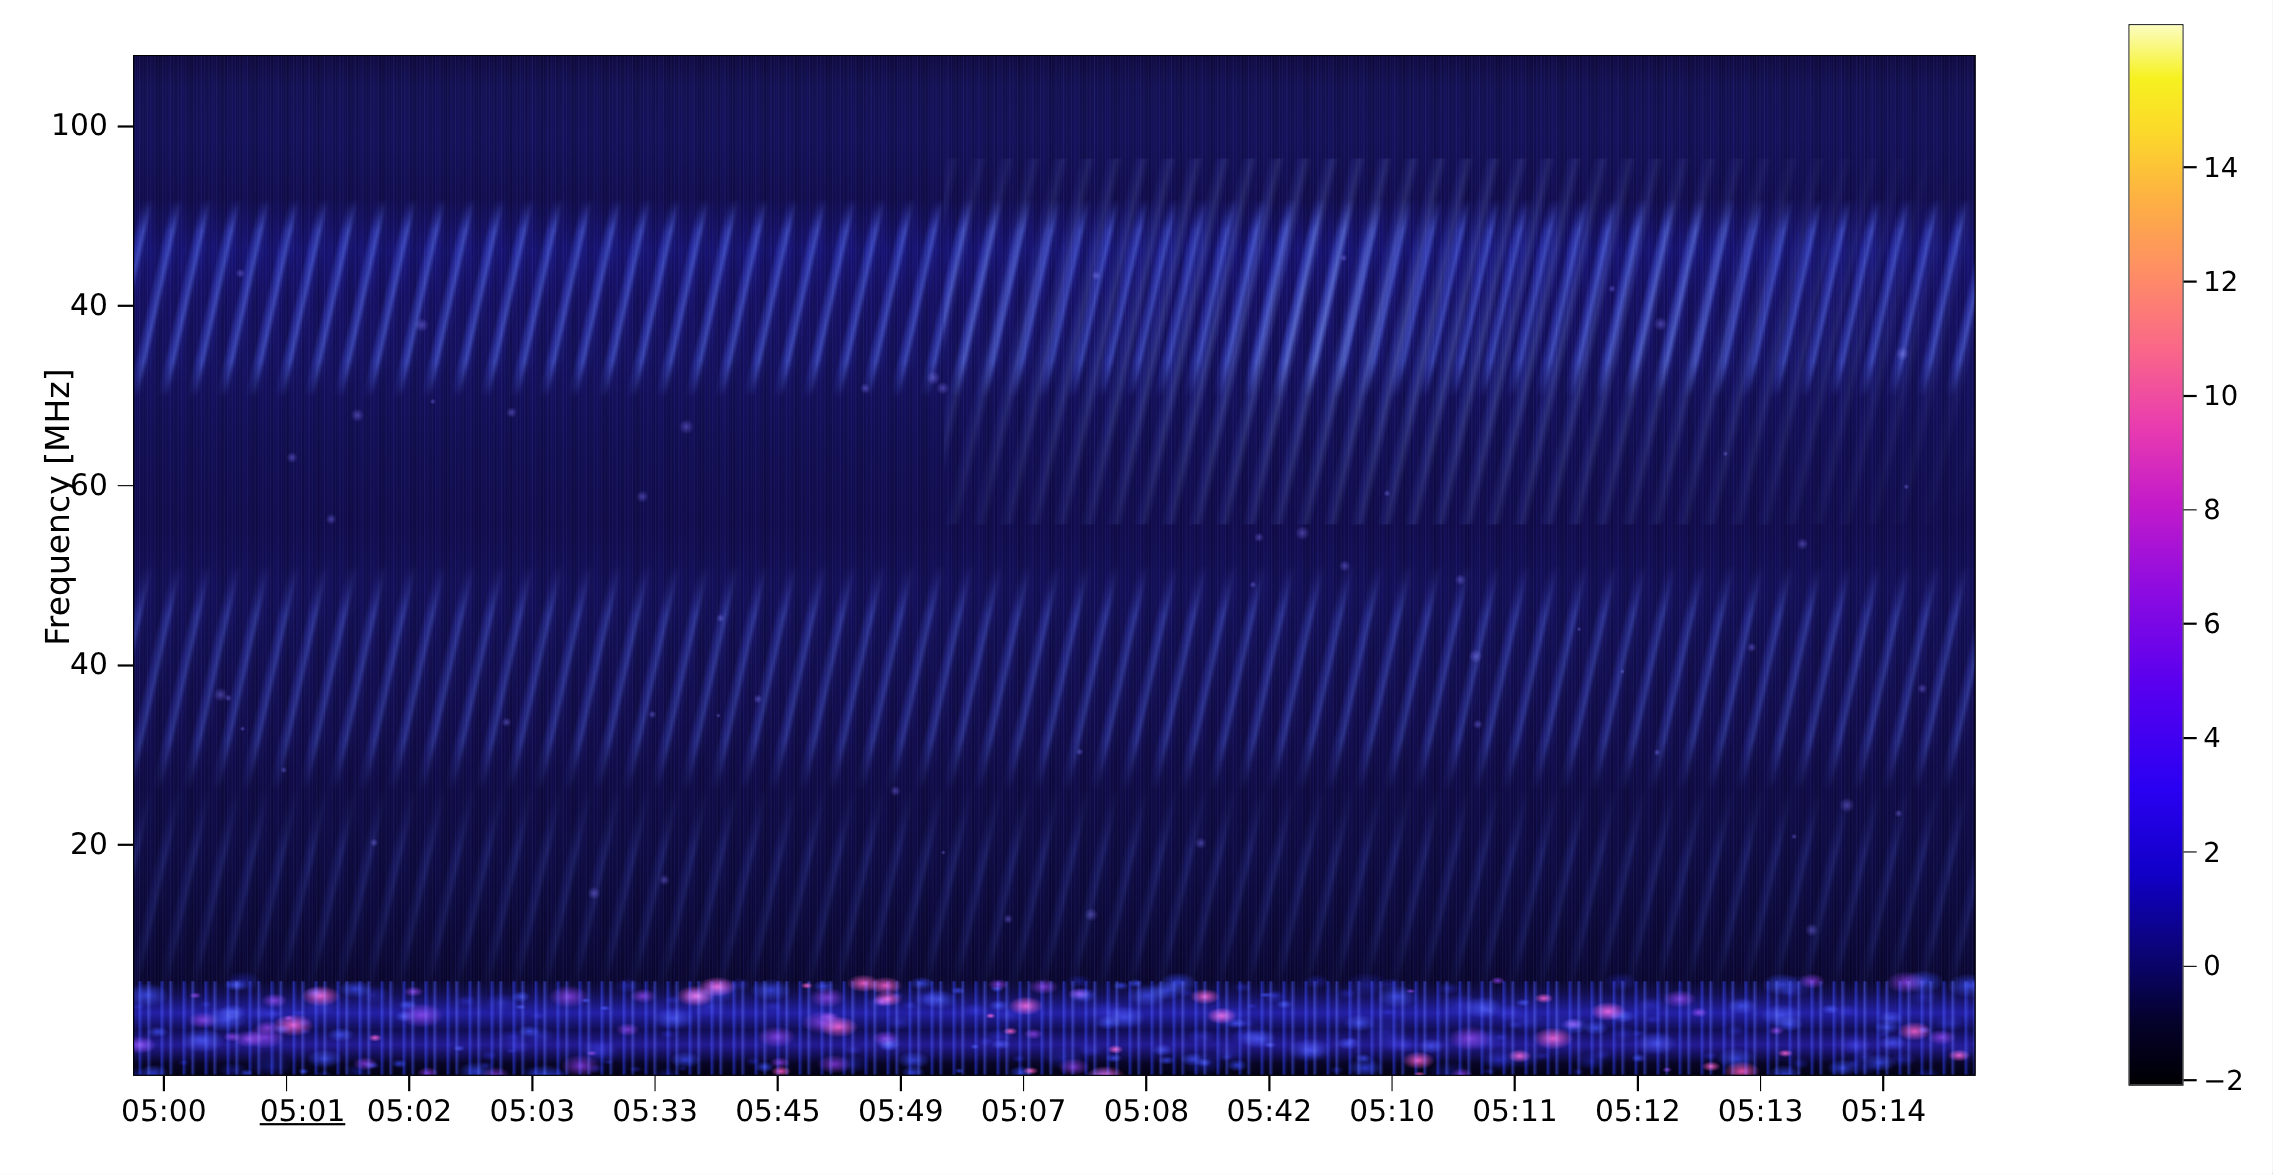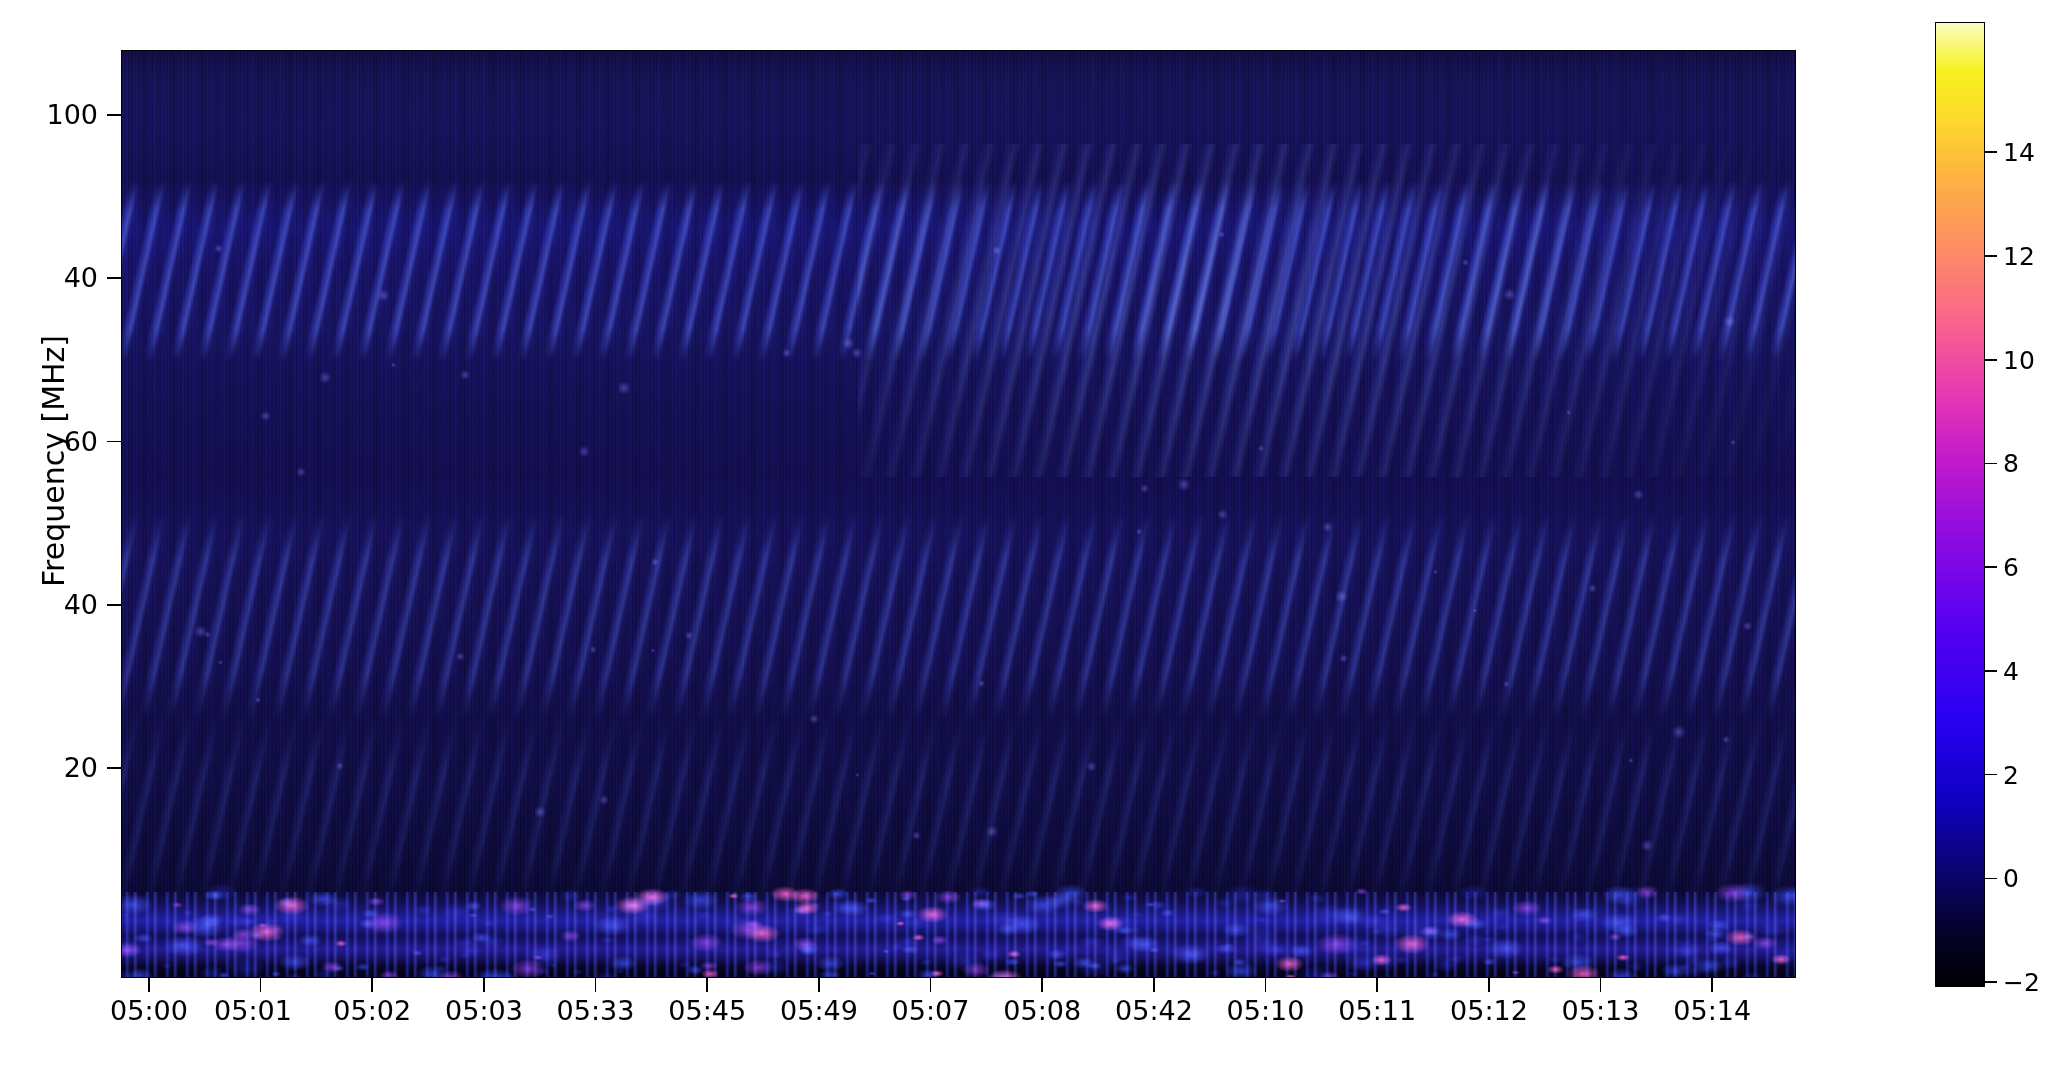--- a/index.html
+++ b/index.html
@@ -553,21 +553,21 @@
       <div class="ylabel-text" style="left: 0px; width: 98px; top: 427.616px;">60</div>
       <div class="ytick" style="top: 604.144px;"></div>
       <div class="ylabel-text" style="left: 0px; width: 98px; top: 590.944px;">40</div>
       <div class="ytick" style="top: 767.472px;"></div>
       <div class="ylabel-text" style="left: 0px; width: 98px; top: 754.272px;">20</div>
     </div>
   <div id="xticks">
       <div class="xtick" style="left: 148.172px;"></div>
       <div class="xlab" style="left: 148.972px;">05:00</div>
       <div class="xtick" style="left: 259.728px;"></div>
-      <div class="xlab" style="left: 253px;">05:01</div>
+      <div class="xlab" style="left: 275px; text-decoration: underline;">05:01</div>
       <div class="xtick" style="left: 371.45px;"></div>
       <div class="xlab" style="left: 372.25px;">05:02</div>
       <div class="xtick" style="left: 483.173px;"></div>
       <div class="xlab" style="left: 483.973px; text-align: right;">05:03</div>
       <div class="xtick" style="left: 594.727px;"></div>
       <div class="xlab" style="left: 595.527px;">05:33</div>
       <div class="xtick" style="left: 706.45px;"></div>
       <div class="xlab" style="left: 707.25px;">05:45</div>
       <div class="xtick" style="left: 818.173px;"></div>
       <div class="xlab" style="left: 818.972px;">05:49</div>

